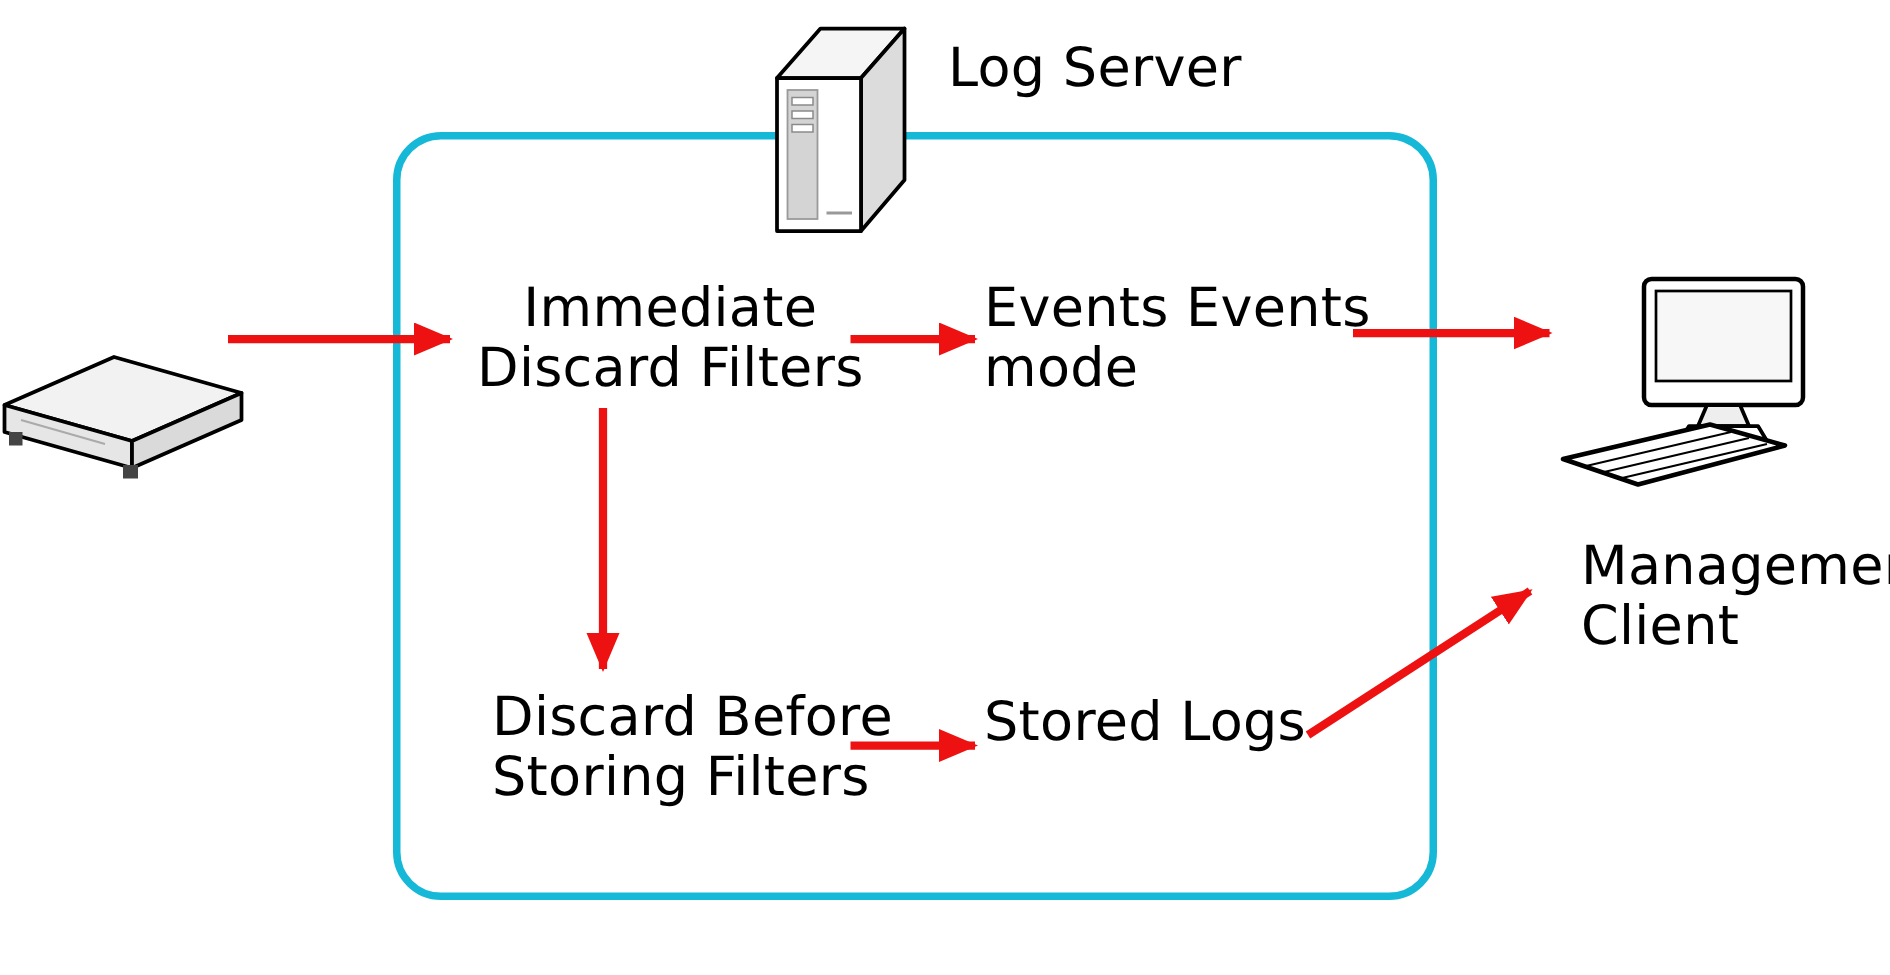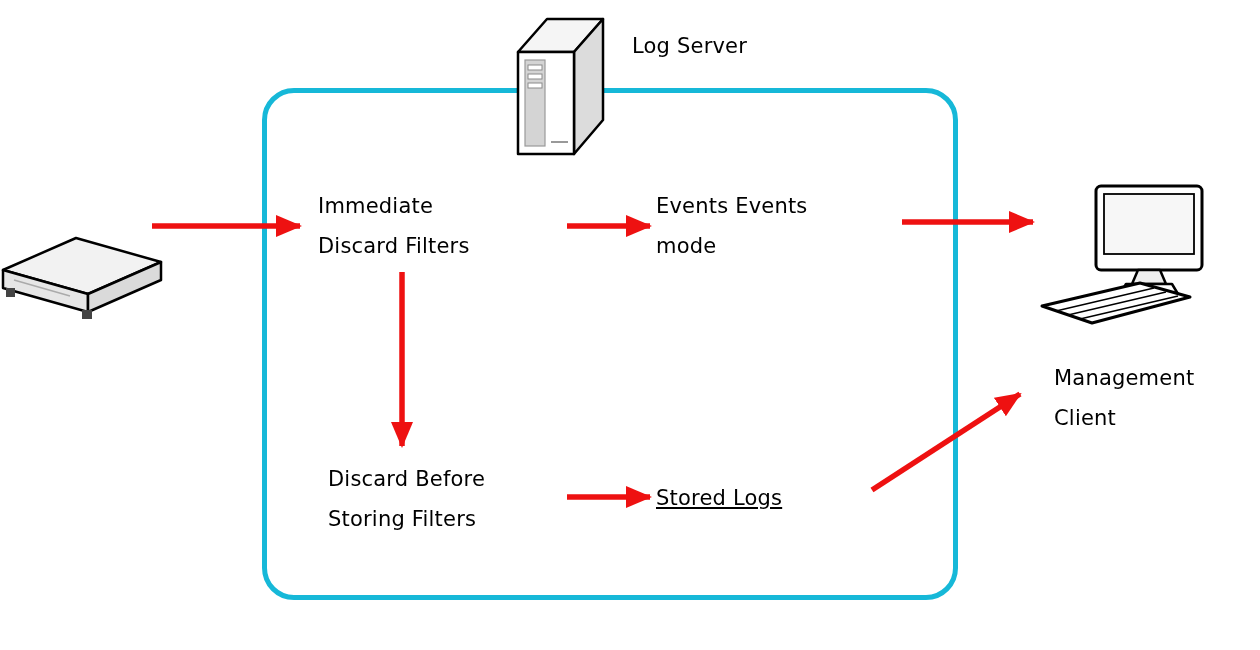--- a/index.html
+++ b/index.html
@@ -20,30 +20,30 @@
     border-radius: 32px;
     background: transparent;
   }
   svg.arrows { position: absolute; left: 0; top: 0; }
   .arrow-line { stroke: var(--arrow, #ee1111); stroke-width: 5.5; }
   .arrow-head { fill: var(--arrow, #ee1111); }
   .icon { position: absolute; }
   .label {
     position: absolute;
     color: var(--text, #000000);
-    font-size: 21px;
+    font-size: 36px;
     line-height: 40px;
     white-space: pre-line;
     letter-spacing: 0.2px;
   }
   .lbl-log-server      { left: 632px;  top: 26px;  }
-  .lbl-immediate       { left: 318px;  top: 186px; }
+  .lbl-immediate       { left: 318px;  top: 186px; text-align: center; }
   .lbl-current-events  { left: 656px;  top: 186px; }
   .lbl-discard-before  { left: 328px;  top: 459px; }
-  .lbl-stored-logs     { left: 656px;  top: 478px; text-decoration: underline; }
+  .lbl-stored-logs     { left: 656px;  top: 462px; }
   .lbl-management      { left: 1034px; top: 358px; margin-left: 20px; }
   .icon-tower   { left: 505px;  top: 8px;   width: 110px; height: 150px; }
   .icon-rack    { left: 0px;    top: 232px; width: 165px; height: 95px;  }
   .icon-desktop { left: 1030px; top: 182px; width: 185px; height: 160px; }
 </style>
 </head>
 <body>
 
 <div class="canvas">
 

